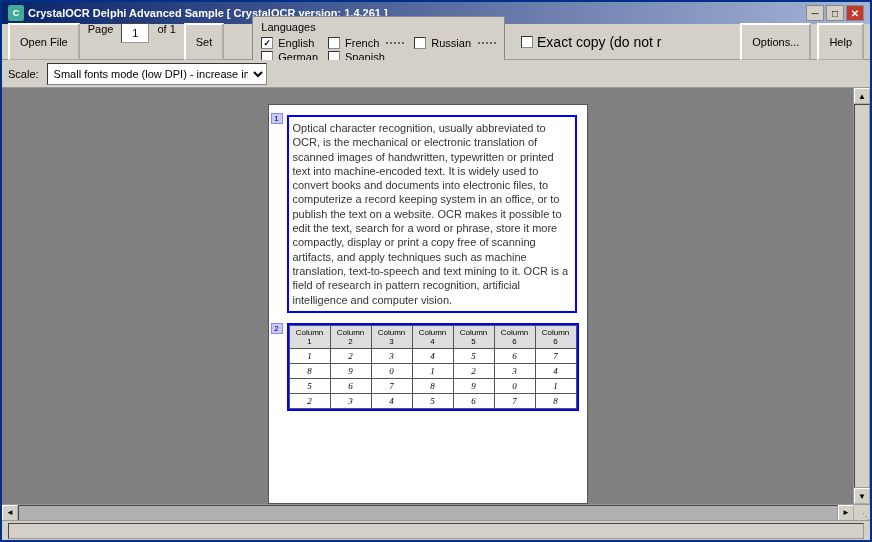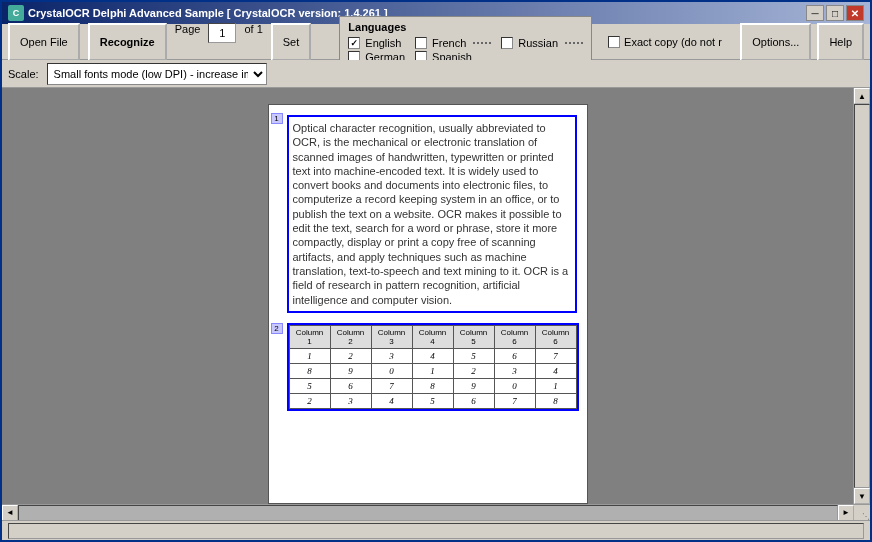--- a/index.html
+++ b/index.html
@@ -109,21 +109,21 @@
     .languages-panel {
       border: 1px solid #888;
       background: #d4d0c8;
       padding: 4px 8px;
       margin-left: 20px;
       display: flex;
       flex-direction: column;
     }
     .languages-title {
       font-size: 11px;
-      font-weight: bold;
+      font-weight: normal;
       margin-bottom: 4px;
     }
     .lang-grid {
       display: grid;
       grid-template-columns: repeat(3, auto);
       gap: 2px 10px;
     }
     .lang-item {
       display: flex;
       align-items: center;
@@ -145,21 +145,21 @@
     .checkbox.checked::after {
       content: '✓';
       color: black;
       font-weight: bold;
     }
     .exact-copy-area {
       display: flex;
       align-items: center;
       gap: 4px;
       margin-left: 8px;
-      font-size: 11px;
+      font-size: 14px;
     }
     .toolbar2 {
       background: #d4d0c8;
       padding: 3px 6px;
       display: flex;
       align-items: center;
       gap: 8px;
       border-bottom: 1px solid #999;
       flex-shrink: 0;
       height: 28px;
@@ -322,21 +322,20 @@
     </div>
     <div class="title-bar-buttons">
       <div class="title-btn min">─</div>
       <div class="title-btn max">□</div>
       <div class="title-btn close">✕</div>
     </div>
   </div>
 
   <div class="toolbar">
     <button class="btn">Open File</button>
-    <button class="btn bold">Recognize</button>
 
     <div class="page-controls">
       <span class="page-label">Page</span>
       <input class="page-input" type="text" value="1" style="">
       <span class="page-label">of 1</span>
       <button class="btn">Set</button>
     </div>
 
     <div class="languages-panel">
       <div class="languages-title">Languages</div>

